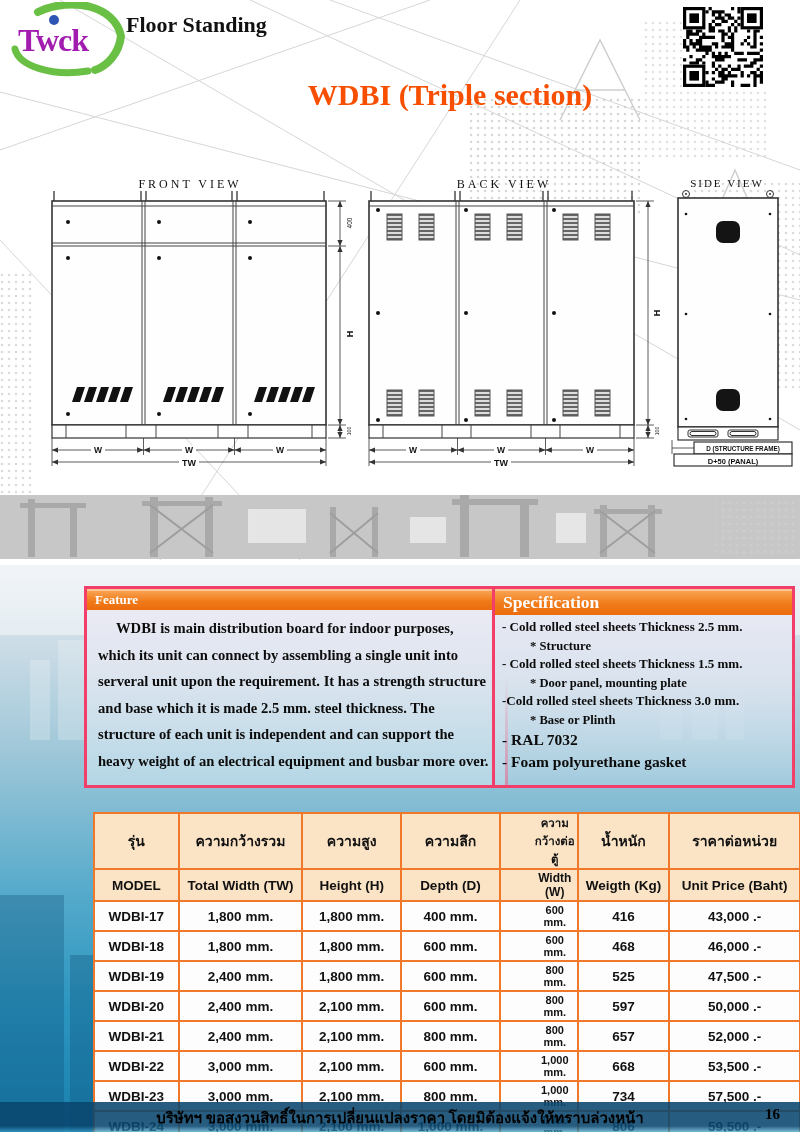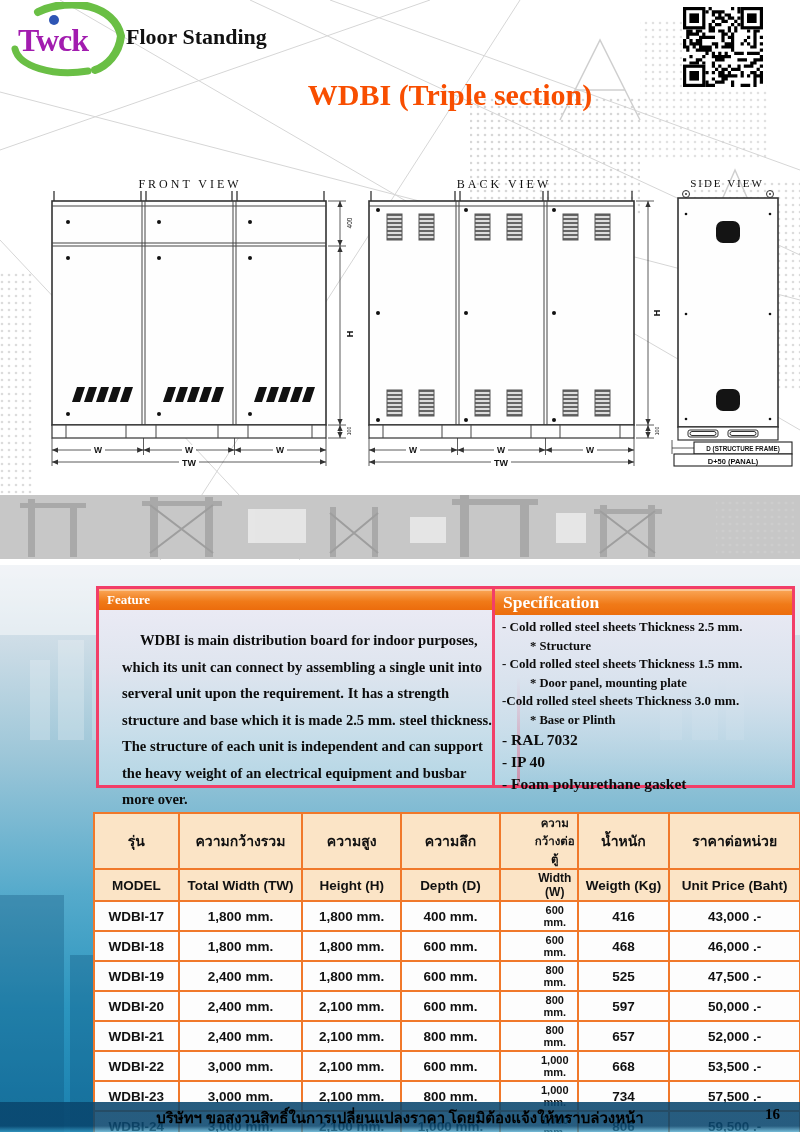--- a/index.html
+++ b/index.html
@@ -11,21 +11,21 @@
   .bg-grayband{position:absolute;left:0;top:487px;width:800px;height:78px;}
   .bg-bottom{position:absolute;left:0;top:565px;width:800px;height:567px;
      background:linear-gradient(180deg,#e6ebf1 0%,#ccdce6 14%,#9cc6d8 34%,#55aacb 58%,#2b95bf 78%,#1a7fae 100%);}
   .bg-bottom svg{position:absolute;left:0;top:0;}
 
   
   .logo{position:absolute;left:8px;top:2px;width:120px;height:78px;}
   .logo svg{position:absolute;left:0;top:0;}
   .logo-text{position:absolute;left:10px;top:20px;font-family:"Liberation Serif",serif;
      font-weight:bold;font-size:32px;letter-spacing:-1px;color:#a21caf;}
-  .category{position:absolute;left:126px;top:24px;font-family:"Liberation Serif",serif;
+  .category{position:absolute;left:126px;top:12px;font-family:"Liberation Serif",serif;
      font-weight:bold;font-size:22px;color:#111;}
   .qr{position:absolute;left:682px;top:6px;width:82px;height:82px;background:#fff;padding:1px;}
   .title{position:absolute;left:230px;top:78px;width:440px;margin:0;text-align:center;
      font-family:"Liberation Serif",serif;font-weight:bold;font-size:30px;color:#f84e00;}
 
   
   .dw{position:absolute;top:174px;}
   .dw-front{left:28px;width:332px;height:296px;}
   .dw-back{left:354px;width:310px;height:296px;}
   .dw-side{left:666px;width:130px;height:296px;}
@@ -35,31 +35,31 @@
   .dtitle{font-family:"Liberation Serif",serif;font-size:12px;letter-spacing:3px;fill:#111;text-anchor:middle;}
   .dlab{font-family:"Liberation Sans",sans-serif;font-weight:bold;font-size:8.5px;fill:#111;text-anchor:middle;}
   .dlab2{font-family:"Liberation Sans",sans-serif;font-weight:bold;font-size:9px;fill:#111;text-anchor:middle;}
   .dsm{font-family:"Liberation Sans",sans-serif;font-size:6.5px;fill:#111;text-anchor:middle;}
   .dxs{font-family:"Liberation Sans",sans-serif;font-size:5px;fill:#111;text-anchor:middle;}
   .dbox{fill:#fff;stroke:#222;stroke-width:1.1;}
   .dboxlab{font-family:"Liberation Sans",sans-serif;font-weight:bold;fill:#111;text-anchor:middle;}
 
   
   .info-box{position:absolute;top:586px;height:202px;border:3px solid #f23e68;box-sizing:border-box;}
-  .feature-box{left:96px;width:424px;
+  .feature-box{left:84px;width:424px;
      background:linear-gradient(180deg,#eeecf6 0%,#dfe5ef 40%,#c9deea 72%,#b4d6e5 100%);}
   .spec-box{left:492px;width:303px;
      background:linear-gradient(180deg,#edebf5 0%,#dae3ee 45%,rgba(173,211,228,0.55) 100%);}
   .box-head{background:linear-gradient(180deg,#f9a251 0%,#f07a18 55%,#ec6c0c 100%);
      border-top:2px solid #fcc491;color:#fff;font-family:"Liberation Serif",serif;font-weight:bold;
      padding:1px 8px 2px 8px;}
   .feature-box .box-head{font-size:13px;}
   .spec-box .box-head{font-size:17.5px;}
   .feature-body{padding:5px 13px 0 11px;font-family:"Liberation Serif",serif;font-weight:bold;
-     font-size:14.6px;line-height:1.82;color:#0c0c0c;text-indent:18px;margin:12px;}
+     font-size:14.6px;line-height:1.82;color:#0c0c0c;text-indent:18px;margin:0;}
   .spec-body{padding:3px 7px 0 7px;}
   .spec-item{font-family:"Liberation Serif",serif;font-weight:bold;font-size:13px;line-height:1.45;color:#0c0c0c;}
   .spec-item.indent{padding-left:28px;font-size:12.6px;}
   .spec-item.big{font-size:15.5px;line-height:1.4;}
 
   
   .price-table{position:absolute;left:93px;top:812px;width:708px;border-collapse:collapse;
      table-layout:fixed;background:#fdfdfd;}
   .price-table th,.price-table td{border:2px solid #f0782a;text-align:center;padding:0;color:#111;}
   .price-table th{background:#fbe4c6;height:30px;font-weight:bold;}
@@ -424,21 +424,20 @@
   <div class="info-box spec-box">
     <div class="box-head">Specification</div>
     <div class="spec-body">
       <div class="spec-item">-  Cold rolled steel sheets Thickness 2.5 mm.</div>
       <div class="spec-item indent">* Structure</div>
       <div class="spec-item">- Cold rolled steel sheets  Thickness 1.5 mm.</div>
       <div class="spec-item indent">* Door panel, mounting plate</div>
       <div class="spec-item">-Cold rolled steel sheets  Thickness 3.0 mm.</div>
       <div class="spec-item indent">* Base or Plinth</div>
       <div class="spec-item big">- RAL 7032</div>
-      <div class="spec-item big">- IP 40</div>
       <div class="spec-item big">- Foam polyurethane gasket</div>
     </div>
   </div>
 
   <table class="price-table">
     <colgroup>
       <col style="width:12%">
         <col style="width:17.5%">
         <col style="width:14%">
       <col style="width:14%">

